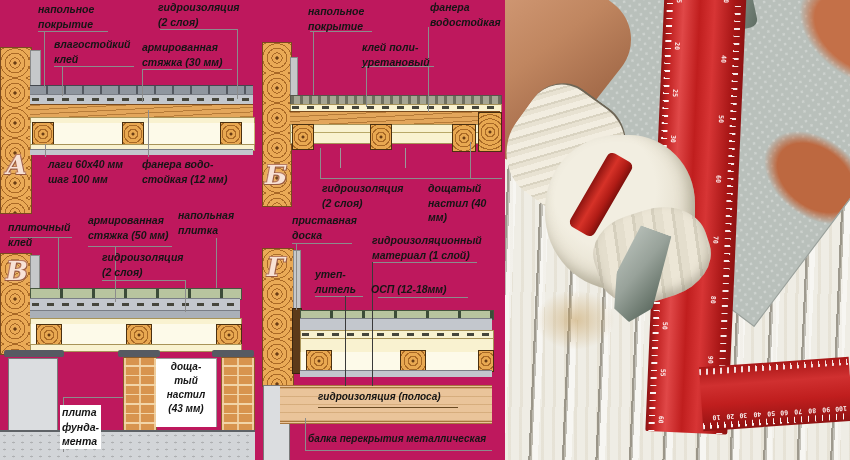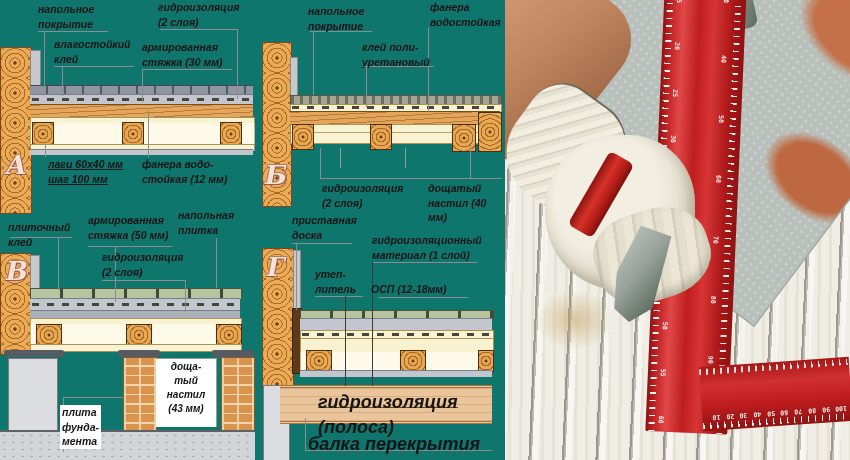--- a/index.html
+++ b/index.html
@@ -1,21 +1,21 @@
 <!DOCTYPE html>
 <html><head>
 <meta charset="utf-8">
 <style>
   html,body{margin:0;padding:0;background:#fff;}
   #stage{position:relative;width:850px;height:460px;overflow:hidden;font-family:"Liberation Sans",sans-serif;background:#fff;}
   
-  #diagrams{position:absolute;left:0;top:0;width:505px;height:460px;background:#0f766e;}
+  #diagrams{position:absolute;left:0;top:0;width:505px;height:460px;background:#be185d;}
   .quad{position:absolute;}
   .lbl{position:absolute;white-space:pre-line;font:bold italic 10.5px/1.4 "Liberation Sans",sans-serif;color:#151515;}
-  .lbl.big{font-size:18px;}
+  .lbl.big{font-size:10px;}
   .bg{background:#fff;padding:0 2px;}
   .boxed{background:#fff;border-top:1.2px solid #9a9a9a;border-right:1.2px solid #9a9a9a;padding:1px 4px;text-align:center;font-size:10px;}
   .letter{position:absolute;font:bold italic 26px "DejaVu Serif",serif;color:#f8e2d6;
     text-shadow:1px 1px 0 #9a5a40,-1px -1px 0 #b97a5e,1px -1px 0 #b97a5e,-1px 1px 0 #9a5a40,0 0 3px rgba(255,255,255,.8);}
   .lead-h{position:absolute;border-bottom:1.2px solid #8c8c8c;}
   .lead-v{position:absolute;border-left:1.2px solid #8c8c8c;}
   .lead-dark{border-color:#6a4a22;}
   .logwall{position:absolute;background-color:#eaaa56;border:1.5px solid #7a4a1e;
     background-image:radial-gradient(circle,#6a3c14 0 1.3px,rgba(0,0,0,0) 2px),
       repeating-radial-gradient(circle,rgba(158,94,30,.85) 0 1px,rgba(0,0,0,0) 1px 4.6px);
@@ -133,21 +133,21 @@
       <div class="lead-v" style="left:45px;top:144px;height:13px;"></div>
       <div class="lead-v" style="left:148px;top:110px;height:47px;"></div>
       <div class="lbl" style="left:38px;top:2px;">напольное
 покрытие</div>
       <div class="lbl" style="left:158px;top:0;">гидроизоляция
 (2 слоя)</div>
       <div class="lbl" style="left:54px;top:37px;">влагостойкий
 клей</div>
       <div class="lbl" style="left:142px;top:40px;">армированная
 стяжка (30 мм)</div>
-      <div class="lbl" style="left:48px;top:157px;text-decoration:underline;">лаги 60x40 мм
+      <div class="lbl" style="left:48px;top:157px;">лаги 60x40 мм
 шаг 100 мм</div>
       <div class="lbl" style="left:142px;top:157px;">фанера водо-
 стойкая (12 мм)</div>
       <div class="letter" style="left:6px;top:150px;">А</div>
     </div>
 
     <div class="quad" style="left:255px;top:0;width:250px;height:210px;">
       <div class="logwall" style="left:7px;top:42px;width:28px;height:163px;"></div>
       <div class="plinth" style="left:35px;top:57px;width:6px;height:40px;"></div>
       <div class="cover-b" style="left:35px;top:95px;width:210px;height:9px;"></div>

